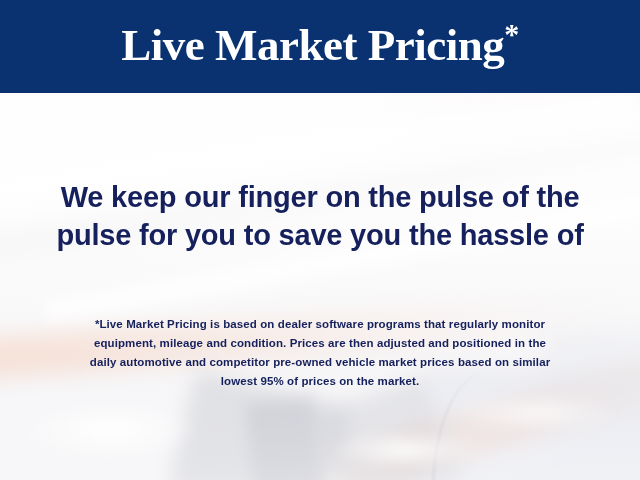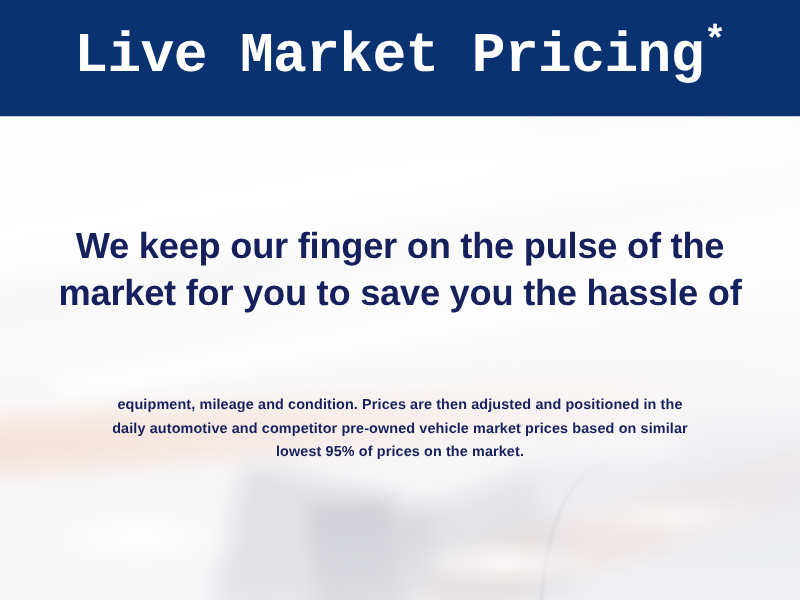--- a/index.html
+++ b/index.html
@@ -213,21 +213,21 @@
     width: 640px;
     height: 93px;
     background: #0a3271;
     display: flex;
     align-items: center;
     justify-content: center;
     box-sizing: border-box;
   }
   .header-title {
     color: #ffffff;
-    font-family: Liberation Mono, monospace;
+    font-family: Liberation Serif, serif;
     font-weight: bold;
     font-size: 45px;
     letter-spacing: -0.5px;
     line-height: 1;
     white-space: nowrap;
     margin: 0;
     padding: 0 0 3px 0;
   }
   .header-title .star {
     font-size: 30px;
@@ -306,23 +306,24 @@
   <div class="header">
     <div class="header-title">
       <span>Live Market Pricing</span><span class="star">*</span>
     </div>
   </div>
 
   <div class="content">
 
     <div class="headline">
       <span class="hl-line">We keep our finger on the pulse of the</span>
-      <span class="hl-line">market for you to save you the hassle of</span>
+      <span class="hl-line">pulse for you to save you the hassle of</span>
     </div>
 
     <div class="disclaimer">
+      <span class="dc-line">*Live Market Pricing is based on dealer software programs that regularly monitor</span>
       <span class="dc-line">equipment, mileage and condition. Prices are then adjusted and positioned in the</span>
       <span class="dc-line">daily automotive and competitor pre-owned vehicle market prices based on similar</span>
       <span class="dc-line">lowest 95% of prices on the market.</span>
     </div>
 
   </div>
 </div>
 
 </body></html>

